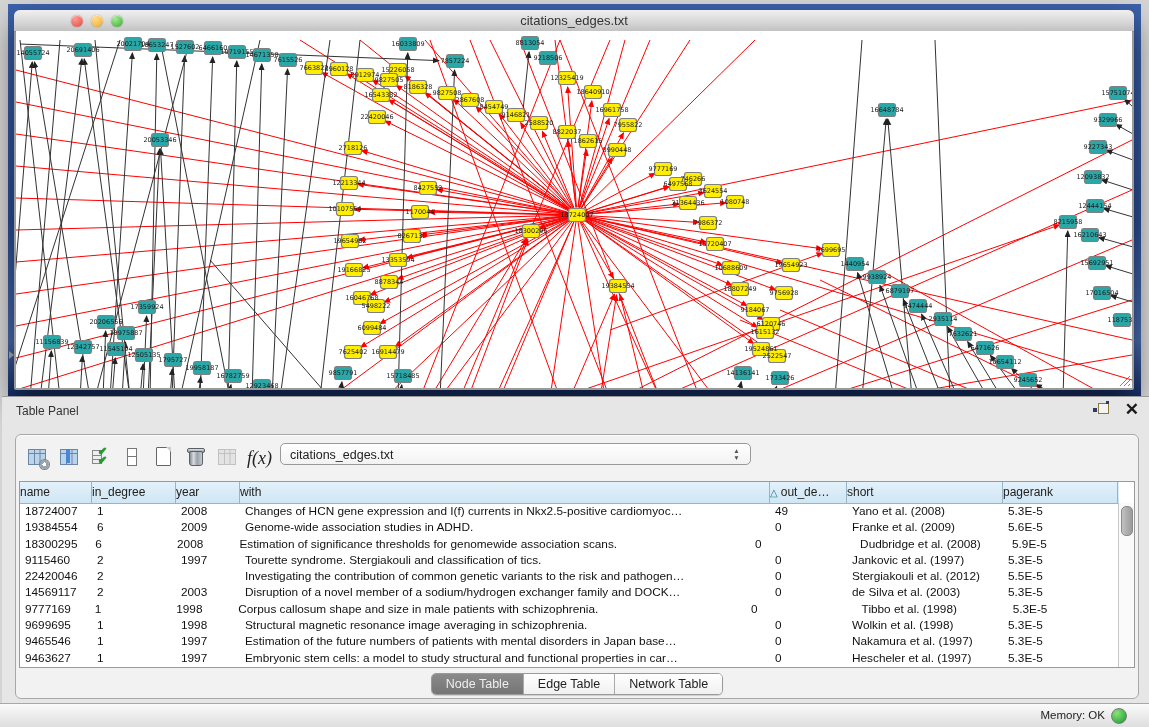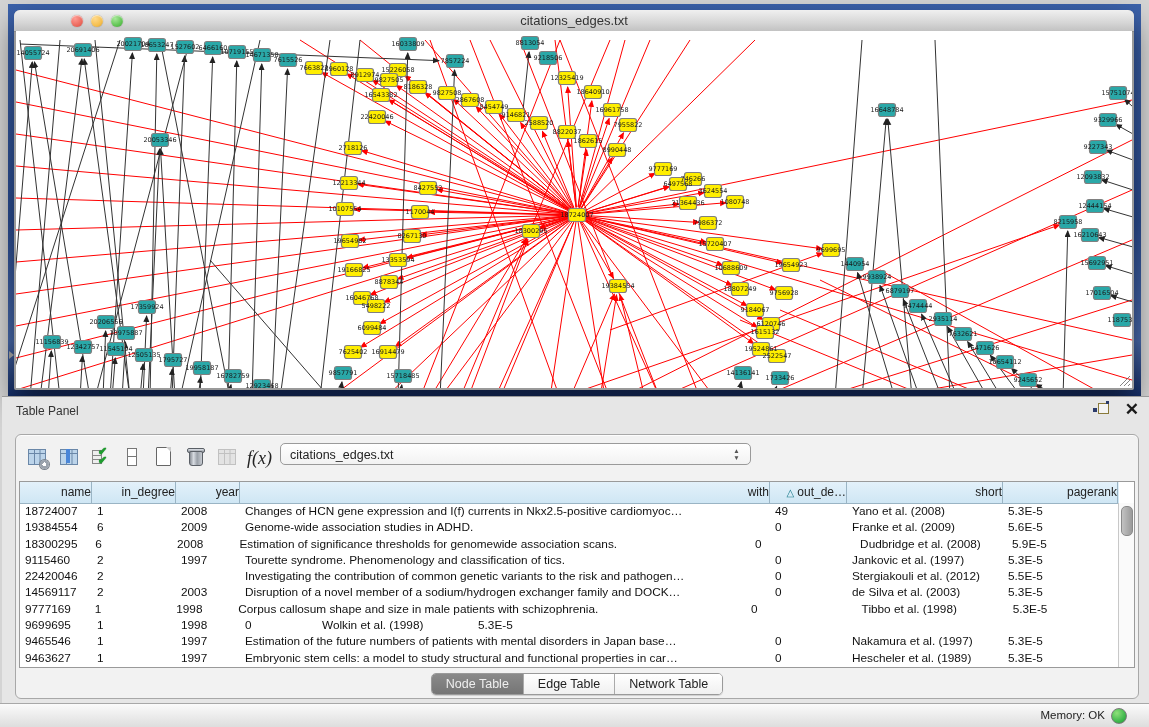--- a/index.html
+++ b/index.html
@@ -92,21 +92,21 @@
   }
   .spinner{position:absolute;right:9px;top:3px;width:9px;height:16px;font-size:6.5px;line-height:7px;color:#555;text-align:center;}
   
   .dtable{
     position:absolute;left:3px;top:46px;width:1114px;height:185px;
     background:#fff;border:1px solid #9a9a9a;
   }
   .thead{position:absolute;left:0;top:0;right:15px;height:21px;
     background:linear-gradient(180deg,#e3f1fa,#cfe6f4);border-bottom:1px solid #9ab4c4;display:flex;}
   .th{box-sizing:border-box;border-right:1px solid #9ab4c4;font-size:12px;color:#222;
-      text-align:right;line-height:20px;overflow:hidden;white-space:nowrap;}
+      text-align:left;line-height:20px;overflow:hidden;white-space:nowrap;}
   .th .sortmark{color:#1a7a8a;font-size:10px;margin-right:3px;}
   .tbody{position:absolute;left:0;top:21px;right:15px;bottom:0;overflow:hidden;}
   .tr{display:flex;height:16.3px;}
   .td{box-sizing:border-box;padding-left:5px;font-size:11.8px;color:#111;line-height:16px;
       overflow:hidden;white-space:nowrap;}
   .vscroll{position:absolute;right:0;top:21px;bottom:0;width:15px;background:#fafafa;border-left:1px solid #c8c8c8;}
   .vthumb{position:absolute;left:2px;top:3px;width:10px;height:28px;border-radius:5px;
       background:linear-gradient(90deg,#c2c2c2,#9a9a9a);border:1px solid #8a8a8a;}
   
   .tabs{position:absolute;left:0;right:0;top:238px;text-align:center;}
@@ -643,21 +643,21 @@
             <div class="td" style="width: 64px;">2008</div>
             <div class="td" style="width: 530px;">Estimation of significance thresholds for genomewide association scans.</div>
             <div class="td" style="width: 77px;">0</div>
             <div class="td" style="width: 156px; margin-left: 30px;">Dudbridge et al. (2008)</div>
             <div class="td" style="width: 115px;">5.9E-5</div>
           </div>
           <div class="tr">
             <div class="td" style="width: 72px;">9115460</div>
             <div class="td" style="width: 84px;">2</div>
             <div class="td" style="width: 64px;">1997</div>
-            <div class="td" style="width: 530px;">Tourette syndrome. Phenomenology and classification of tics.</div>
+            <div class="td" style="width: 530px;">Tourette syndrome. Stergiakouli and classification of tics.</div>
             <div class="td" style="width: 77px;">0</div>
             <div class="td" style="width: 156px;">Jankovic et al. (1997)</div>
             <div class="td" style="width: 115px;">5.3E-5</div>
           </div>
           <div class="tr">
             <div class="td" style="width: 72px;">22420046</div>
             <div class="td" style="width: 84px;">2</div>
             <div class="td" style="width: 64px; margin-top: 44px;">2012</div>
             <div class="td" style="width: 530px;">Investigating the contribution of common genetic variants to the risk and pathogen…</div>
             <div class="td" style="width: 77px;">0</div>
@@ -679,40 +679,41 @@
             <div class="td" style="width: 64px;">1998</div>
             <div class="td" style="width: 530px;">Corpus callosum shape and size in male patients with schizophrenia.</div>
             <div class="td" style="width: 77px;">0</div>
             <div class="td" style="width: 156px; margin-left: 36px;">Tibbo et al. (1998)</div>
             <div class="td" style="width: 115px;">5.3E-5</div>
           </div>
           <div class="tr">
             <div class="td" style="width: 72px;">9699695</div>
             <div class="td" style="width: 84px;">1</div>
             <div class="td" style="width: 64px;">1998</div>
+            <div class="td" style="width: 530px;">Structural magnetic resonance image averaging in schizophrenia.</div>
             <div class="td" style="width: 77px;">0</div>
             <div class="td" style="width: 156px;">Wolkin et al. (1998)</div>
             <div class="td" style="width: 115px;">5.3E-5</div>
           </div>
           <div class="tr">
             <div class="td" style="width: 72px;">9465546</div>
             <div class="td" style="width: 84px;">1</div>
             <div class="td" style="width: 64px;">1997</div>
             <div class="td" style="width: 530px;">Estimation of the future numbers of patients with mental disorders in Japan base…</div>
             <div class="td" style="width: 77px;">0</div>
             <div class="td" style="width: 156px;">Nakamura et al. (1997)</div>
             <div class="td" style="width: 115px;">5.3E-5</div>
           </div>
           <div class="tr">
             <div class="td" style="width: 72px;">9463627</div>
             <div class="td" style="width: 84px;">1</div>
             <div class="td" style="width: 64px;">1997</div>
             <div class="td" style="width: 530px;">Embryonic stem cells: a model to study structural and functional properties in car…</div>
             <div class="td" style="width: 77px;">0</div>
-            <div class="td" style="width: 156px;">Hescheler et al. (1989)</div>
+            <div class="td" style="width: 156px;">Hescheler et al. (1997)</div>
             <div class="td" style="width: 115px;">5.3E-5</div>
           </div>
         </div>
       <div class="vscroll">
         <div class="vthumb"></div>
       </div>
     </div>
 
     <div class="tabs">
       <div class="tabgroup" id="tabgroup">

